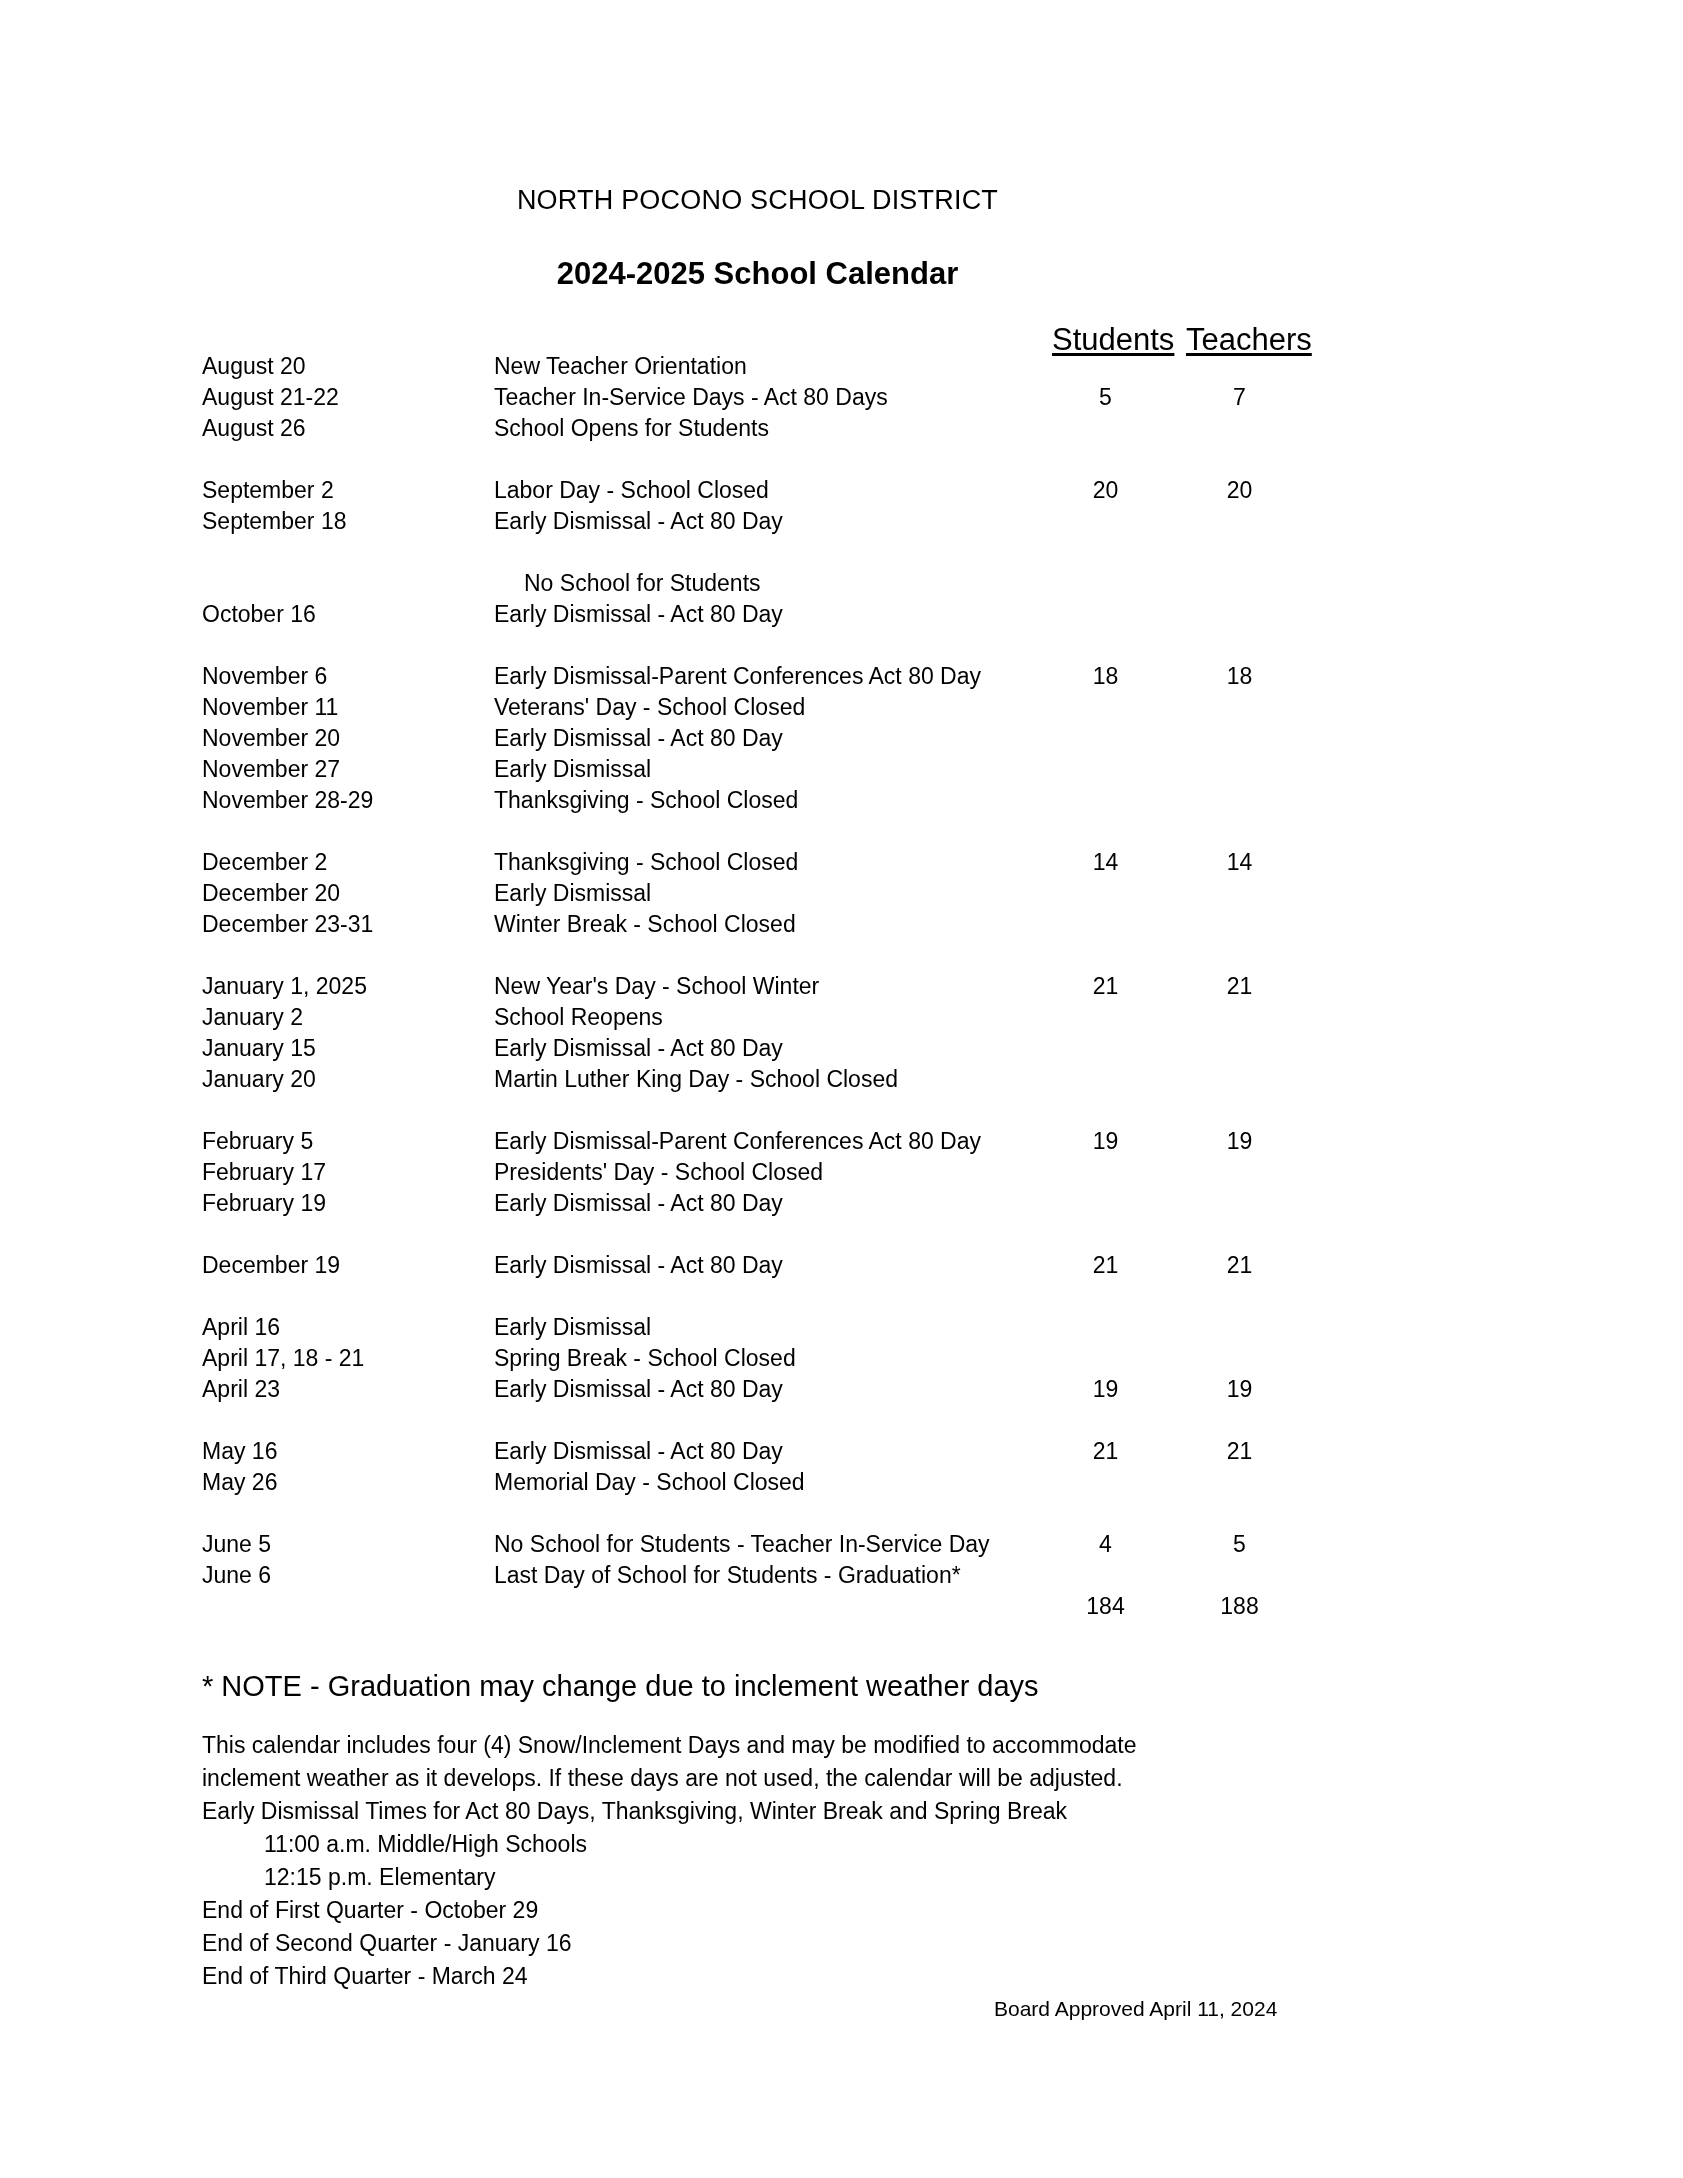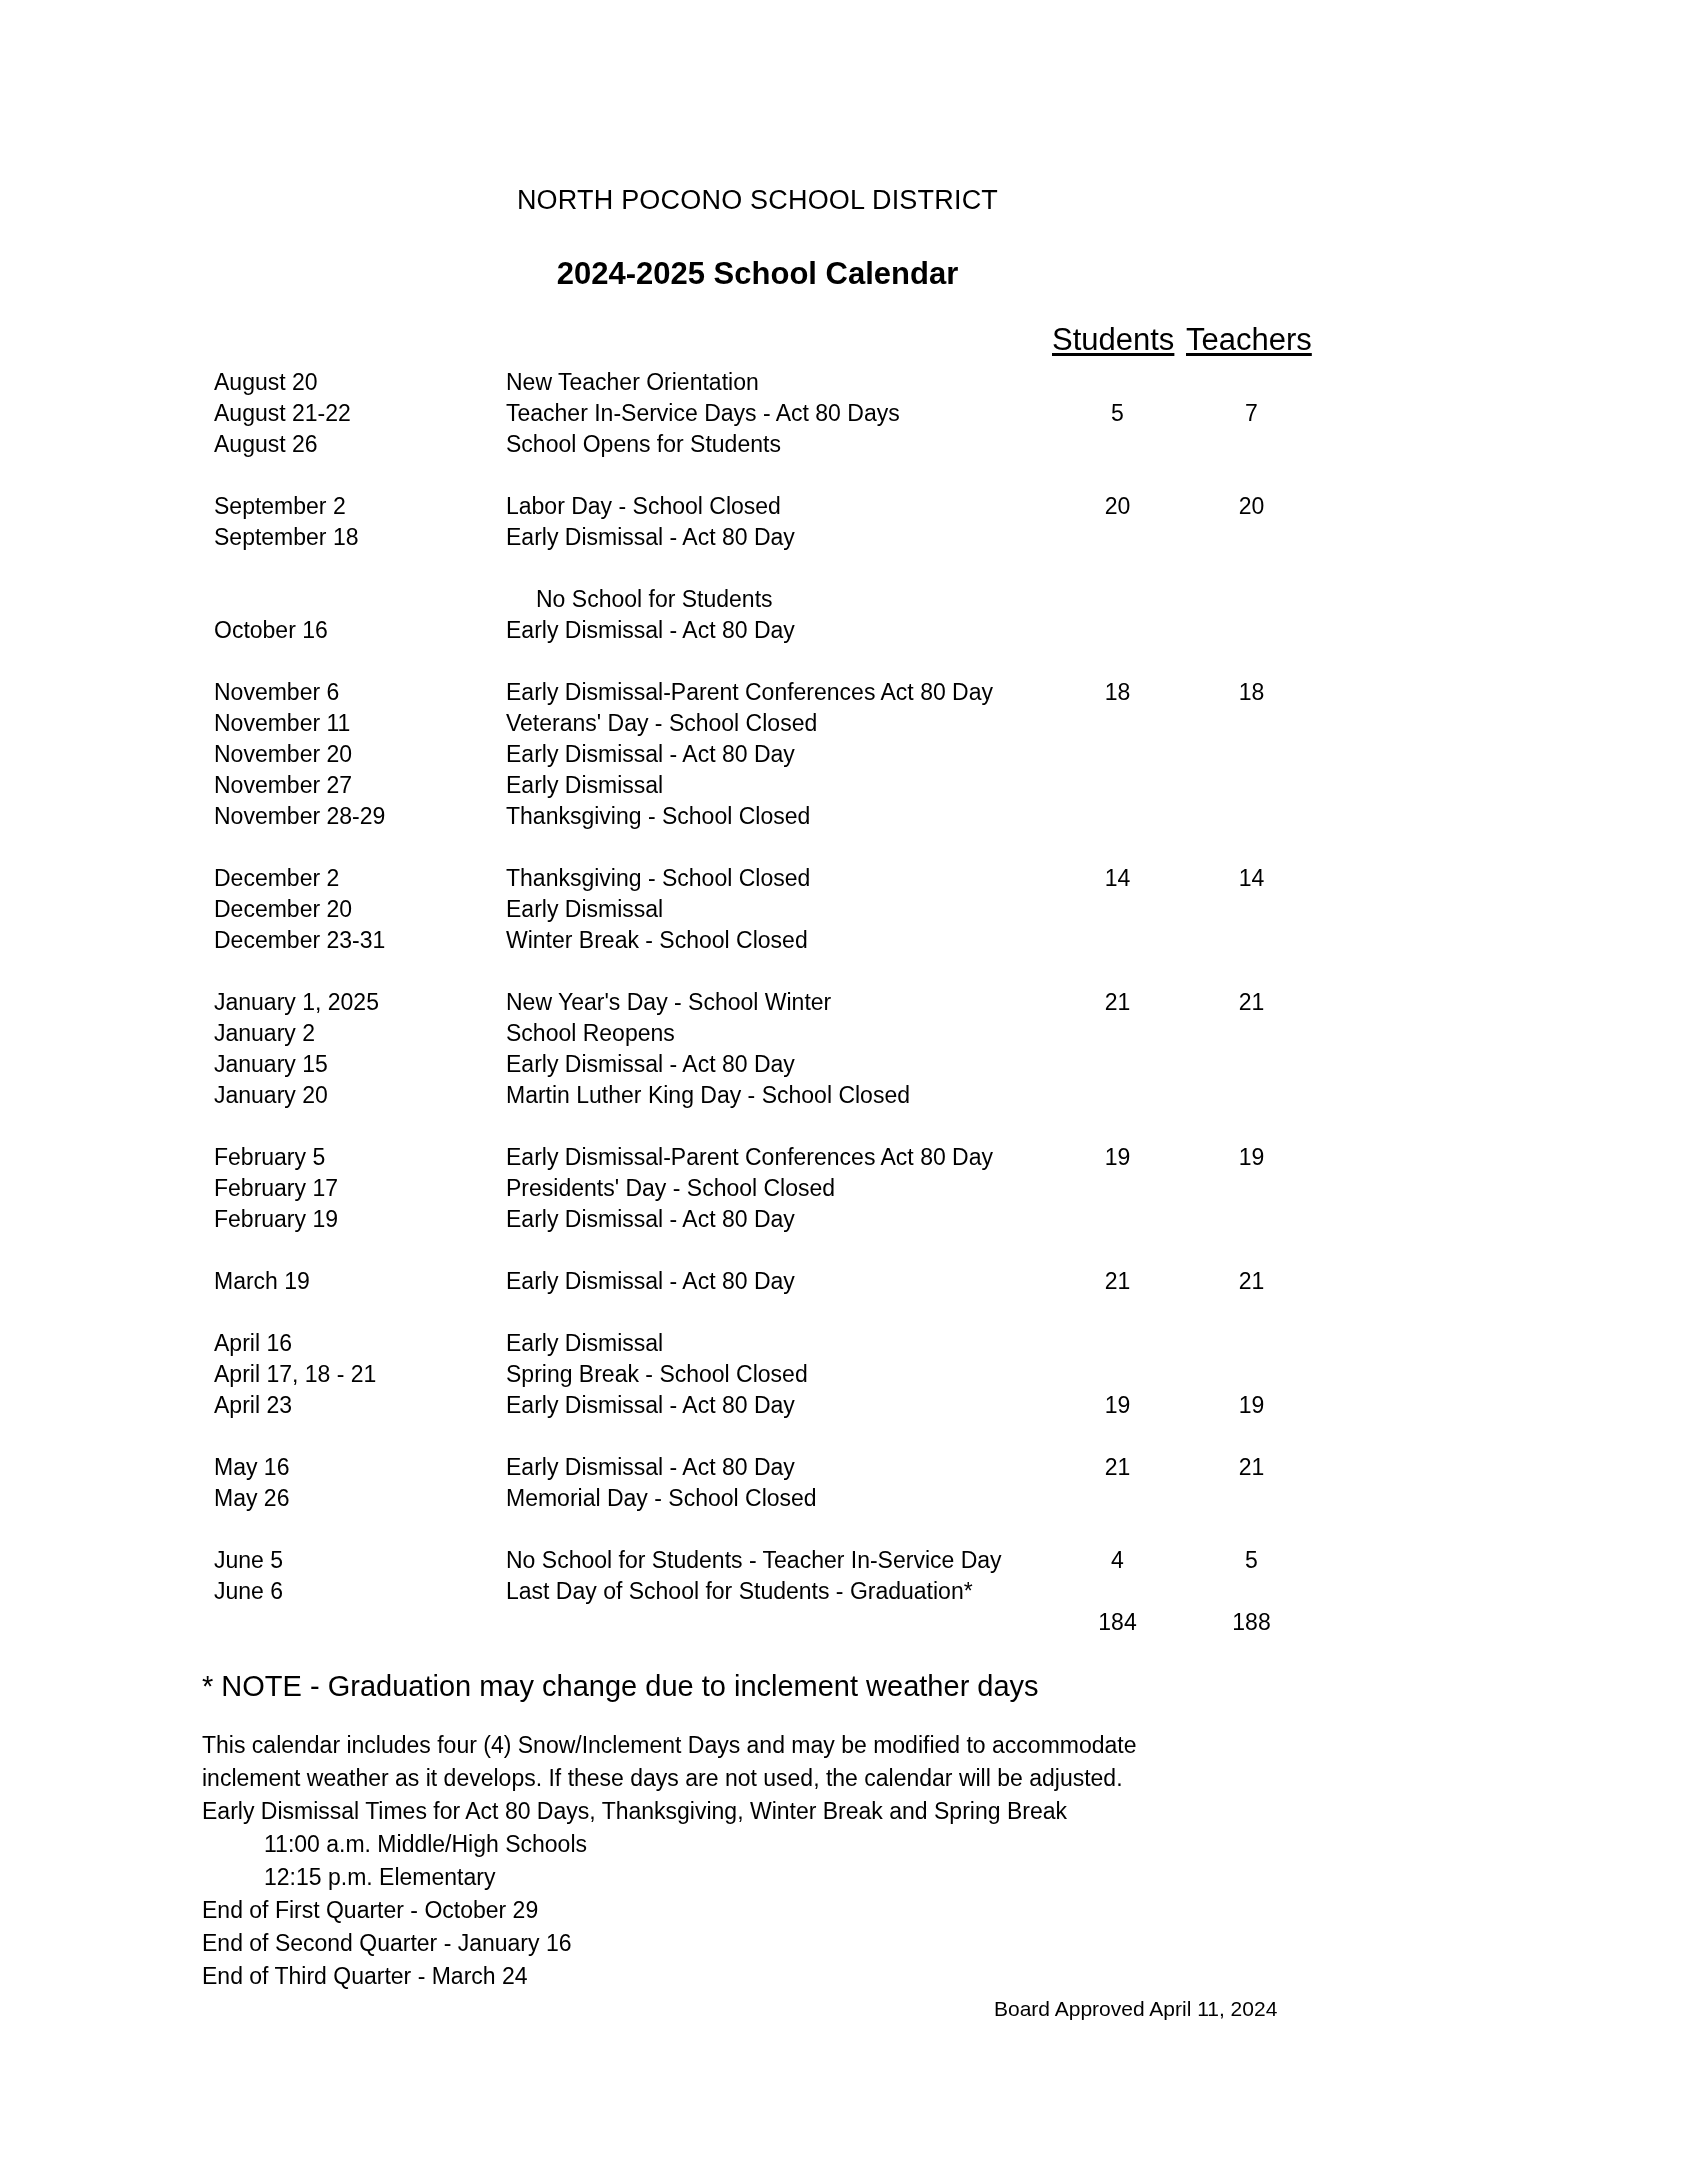--- a/index.html
+++ b/index.html
@@ -59,24 +59,23 @@
     text-decoration: underline;
     text-underline-offset: 3px;
     white-space: nowrap;
   }
   .col-head.students { left: 1052px; }
   .col-head.teachers { left: 1186px; }
 
   
   .calendar {
     position: absolute;
-    left: 12px;
+    left: 0;
     top: 351px;
     width: 1612px;
-    margin-top: 16px;
   }
   .row {
     position: relative;
     height: 31px;
   }
   .cell {
     position: absolute;
     font-size: 23px;
     line-height: 31px;
     white-space: nowrap;
@@ -297,21 +296,21 @@
         <div class="cell c-students"></div>
         <div class="cell c-teachers"></div>
       </div>
       <div class="row">
         <div class="cell c-date"></div>
         <div class="cell c-desc"></div>
         <div class="cell c-students"></div>
         <div class="cell c-teachers"></div>
       </div>
       <div class="row">
-        <div class="cell c-date">March 19</div>
+        <div class="cell c-date">December 19</div>
         <div class="cell c-desc">Early Dismissal - Act 80 Day</div>
         <div class="cell c-students">21</div>
         <div class="cell c-teachers">21</div>
       </div>
       <div class="row">
         <div class="cell c-date"></div>
         <div class="cell c-desc"></div>
         <div class="cell c-students"></div>
         <div class="cell c-teachers"></div>
       </div>

